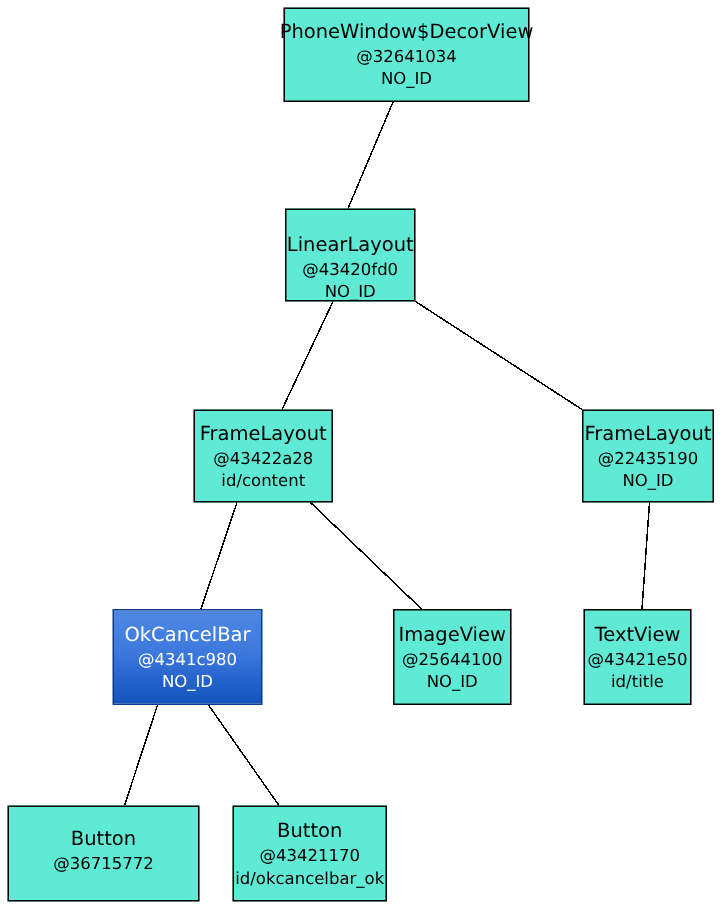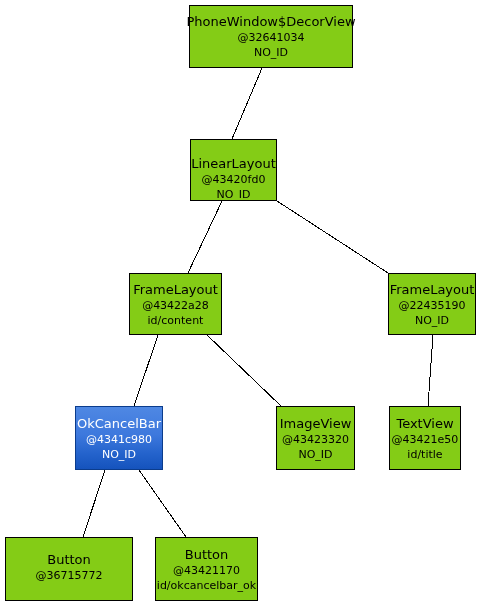--- a/index.html
+++ b/index.html
@@ -22,21 +22,21 @@
     left: 0;
     top: 0;
     width: 485px;
     height: 608px;
     pointer-events: none;
   }
   .node {
     position: absolute;
     box-sizing: border-box;
     border: 1px solid #000000;
-    background: #84cc16;
+    background: #5eead4;
     color: #000000;
     display: flex;
     flex-direction: column;
     align-items: center;
     justify-content: center;
     text-align: center;
     line-height: 1.0;
   }
   .node .n-class {
     font-size: 13px;
@@ -89,28 +89,28 @@
       <div class="node" style="left: 129px; top: 273px; width: 93px; height: 62px;">
         <div class="n-class">FrameLayout</div>
         <div class="n-addr">@43422a28</div>
         <div class="n-id">id/content</div>
       </div>
       <div class="node" style="left: 388px; top: 273px; width: 88px; height: 62px;">
         <div class="n-class">FrameLayout</div>
         <div class="n-addr">@22435190</div>
         <div class="n-id">NO_ID</div>
       </div>
-      <div class="node selected" style="left: 75px; top: 406px; width: 88px; height: 64px;">
+      <div class="node selected" style="left: 75px; top: 406px; width: 100px; height: 64px;">
         <div class="n-class">OkCancelBar</div>
         <div class="n-addr">@4341c980</div>
         <div class="n-id">NO_ID</div>
       </div>
-      <div class="node" style="left: 276px; top: 406px; width: 79px; height: 64px;">
+      <div class="node" style="left: 262px; top: 406px; width: 79px; height: 64px;">
         <div class="n-class">ImageView</div>
-        <div class="n-addr">@43423320</div>
+        <div class="n-addr">@25644100</div>
         <div class="n-id">NO_ID</div>
       </div>
       <div class="node" style="left: 389px; top: 406px; width: 72px; height: 64px; justify-content: center;">
         <div class="n-class">TextView</div>
         <div class="n-addr">@43421e50</div>
         <div class="n-id">id/title</div>
       </div>
       <div class="node" style="left: 5px; top: 537px; width: 128px; height: 64px;">
         <div class="n-class">Button</div>
         <div class="n-addr">@36715772</div>

